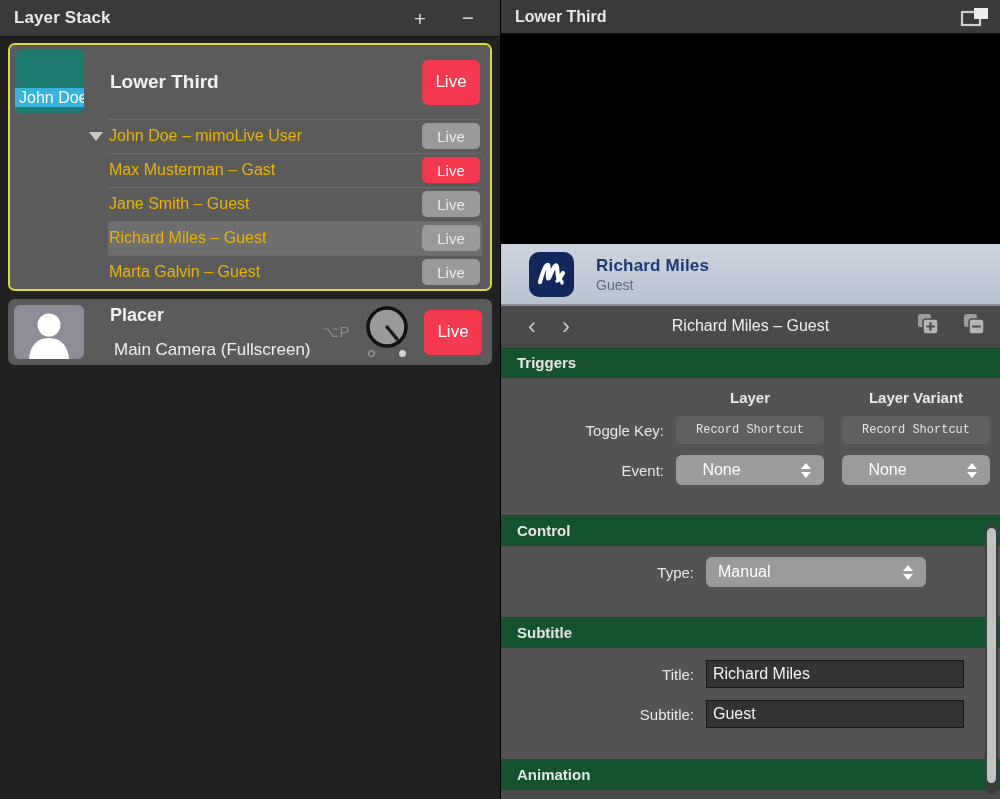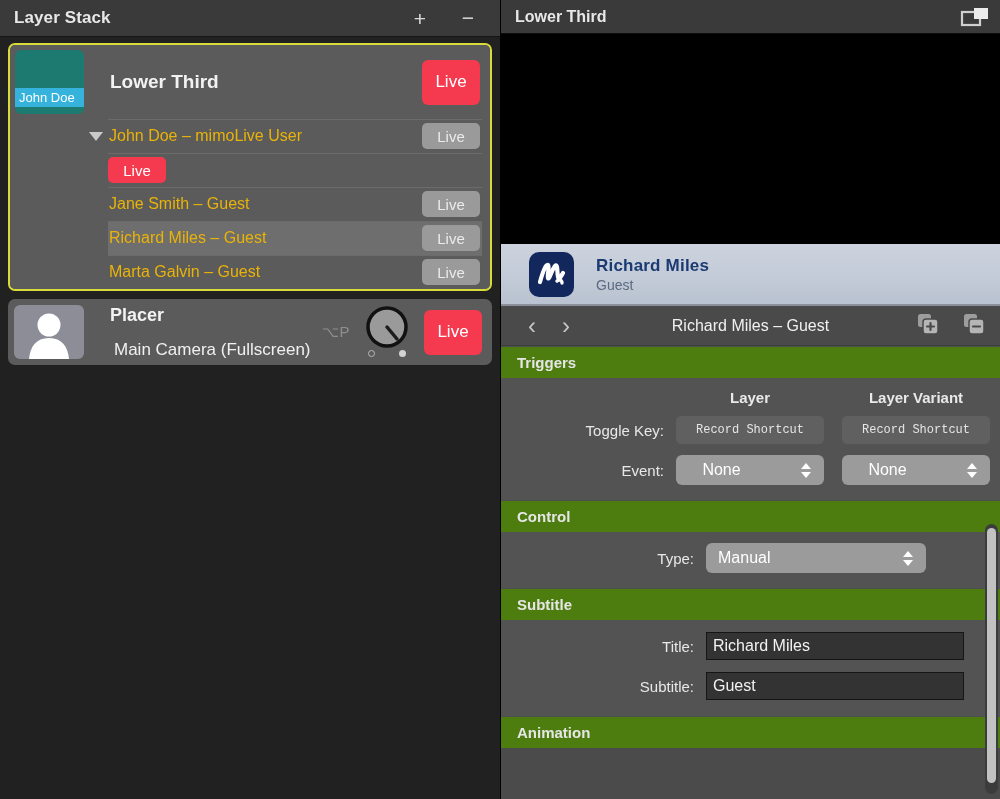--- a/index.html
+++ b/index.html
@@ -66,21 +66,21 @@
     background: #1c7a70;
     position: relative; overflow: hidden;
   }
   .thumb-band {
     position: absolute; left: 0; bottom: 7px;
     width: 100%; height: 19px;
     background: #35b3dd;
     display: flex; align-items: center;
   }
   .thumb-band span {
-    font-size: 13px; color: #ffffff; padding-left: 4px;
+    font-size: 16px; color: #ffffff; padding-left: 4px;
     white-space: nowrap;
   }
   .group-title-area {
     flex: 1; display: flex; align-items: center; padding-left: 26px;
   }
   .group-title {
     font-size: 19px; font-weight: bold; color: #f2f2f2;
   }
   .live-badge {
     width: 58px; height: 45px;
@@ -223,27 +223,27 @@
     color: #c6c6c6; font-size: 24px; font-weight: 300; cursor: default;
   }
   .nav-title {
     position: absolute; left: 0; right: 0; text-align: center;
     font-size: 16px; color: #f0f0f0; pointer-events: none;
   }
   .nav-actions { margin-left: auto; display: flex; gap: 22px; align-items: center; z-index: 2; }
 
   .section-head {
     height: 32px; min-height: 32px;
-    background: #4d7c0f;
+    background: #14532d;
     display: flex; align-items: center;
     padding-left: 16px;
     font-size: 15px; font-weight: bold; color: #e6e6e6;
     border-top: 1px solid #4f4f4f;
   }
-  .section-body { background: #535353; padding: 6px 0 10px 0; }
+  .section-body { background: #535353; padding: 6px 0 24px 0; }
 
   .col-heads {
     display: flex; align-items: center; height: 26px;
     padding-left: 0;
   }
   .col-heads .spacer { width: 175px; min-width: 175px; }
   .col-head {
     width: 148px; text-align: center;
     font-size: 15px; font-weight: bold; color: #e9e9e9;
   }
@@ -349,20 +349,21 @@
             </div>
             <div class="variant-label">John Doe – mimoLive User</div>
             <div class="variant-live-wrap">
               <div class="live-small off">Live</div>
             </div>
           </div>
 
           <div class="variant-row">
             <div class="rowline"></div>
             <div class="disclosure"></div>
+            <div class="variant-label">Max Musterman – Gast</div>
             <div class="variant-live-wrap">
               <div class="live-small on">Live</div>
             </div>
           </div>
 
           <div class="variant-row">
             <div class="rowline"></div>
             <div class="disclosure"></div>
             <div class="variant-label">Jane Smith – Guest</div>
             <div class="variant-live-wrap">

